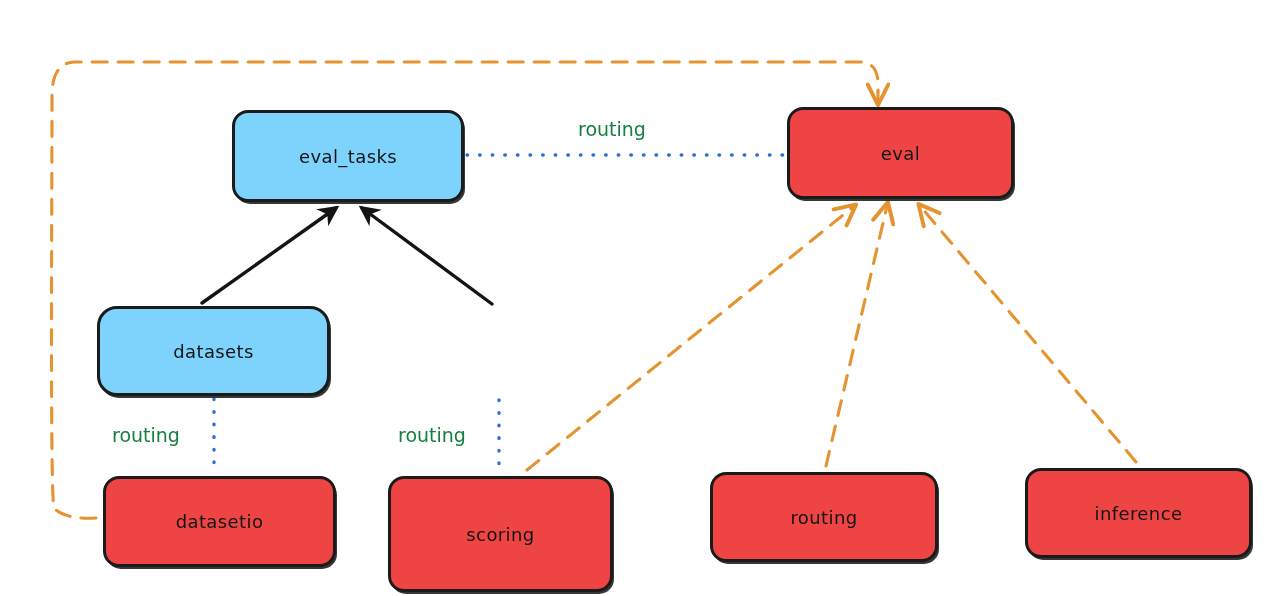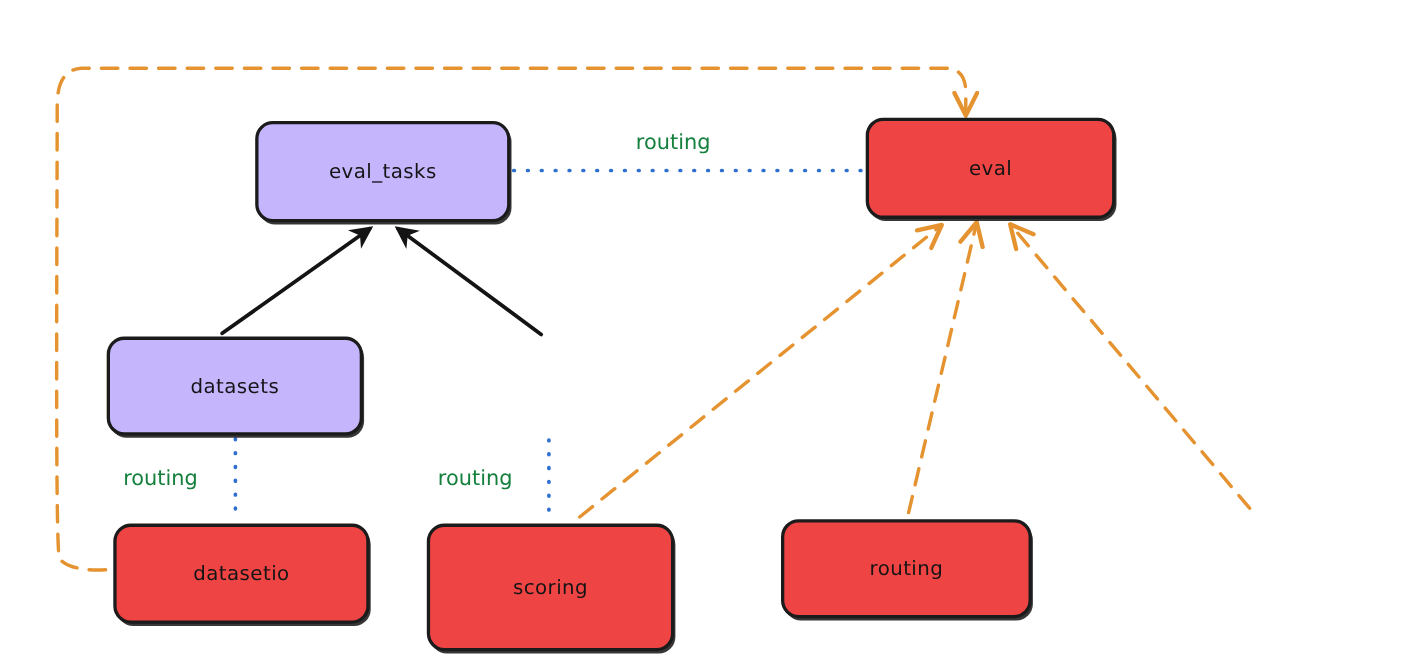--- a/index.html
+++ b/index.html
@@ -26,21 +26,21 @@
   .node {
     position: absolute;
     box-sizing: border-box;
     display: flex;
     align-items: center;
     justify-content: center;
     border: 3px solid #1b1b1b;
     border-radius: 16px;
     box-shadow: 2px 3px 0 -1px rgba(20,20,20,0.85);
   }
-  .node.blue  { background: #c4b5fd; }
+  .node.blue  { background: #7dd3fc; }
   .node.green { background: #ef4444; }
   .node-label {
     color: #141414;
     font-size: 18px;
     letter-spacing: 0.4px;
     white-space: nowrap;
     user-select: none;
   }
   .edge-label {
     position: absolute;
@@ -86,35 +86,38 @@
   </svg>
 
   <div class="node blue" style="left:232px; top:110px; width:232px; height:92px;">
     <span class="node-label">eval_tasks</span>
   </div>
 
   <div class="node green" style="left:787px; top:107px; width:227px; height:92px;">
     <span class="node-label">eval</span>
   </div>
 
-  <div class="node blue" style="left:97px; top:306px; width:233px; height:90px;">
+  <div class="node blue" style="left:97px; top:306px; width:233px; height:90px;border-radius:20px;">
     <span class="node-label">datasets</span>
   </div>
 
 
   <div class="node green" style="left:103px; top:476px; width:233px; height:91px;">
     <span class="node-label">datasetio</span>
   </div>
 
   <div class="node green" style="left:388px; top:476px; width:225px; height:116px;">
     <span class="node-label">scoring</span>
   </div>
 
   <div class="node green" style="left:710px; top:472px; width:228px; height:90px;">
     <span class="node-label">routing</span>
   </div>
 
+  <div class="node green" style="left:1025px; top:468px; width:227px; height:90px;">
+    <span class="node-label">inference</span>
+  </div>
 
   <div class="edge-label" style="left:578px; top:118px;">routing</div>
   <div class="edge-label" style="left:112px; top:424px;">routing</div>
   <div class="edge-label" style="left:398px; top:424px;">routing</div>
 
 </div>
 
 </body></html>

